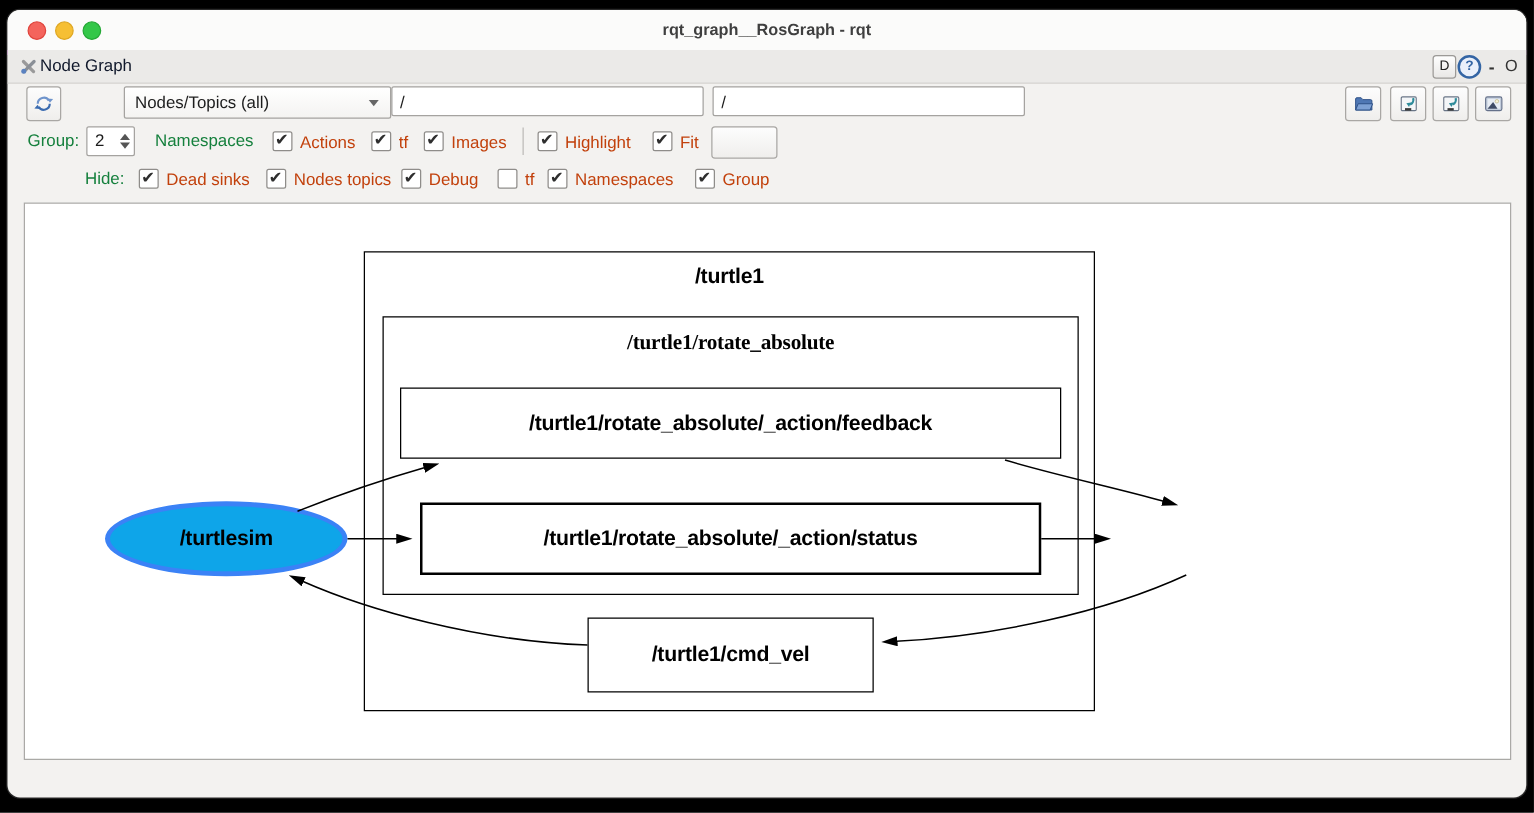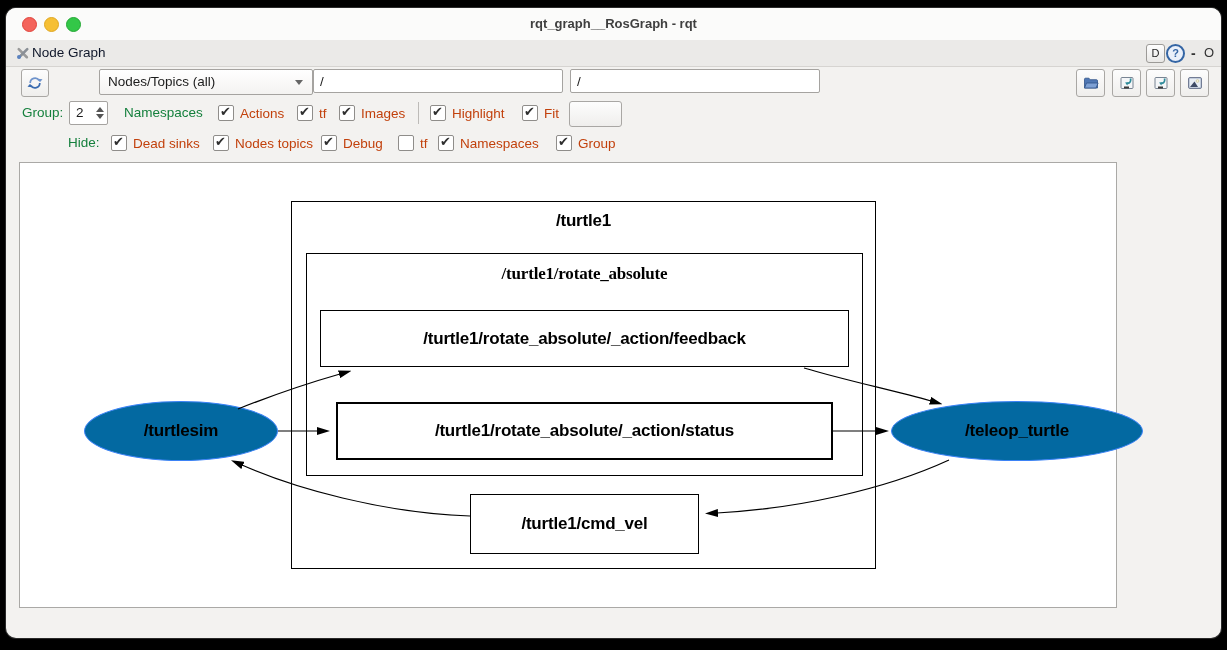--- a/index.html
+++ b/index.html
@@ -45,25 +45,25 @@
   .spin .arr{position:absolute;right:3px;width:0;height:0;border-left:4px solid transparent;border-right:4px solid transparent;}
   .spin .up{top:5px;border-bottom:5px solid #555;}
   .spin .dn{bottom:5px;border-top:5px solid #555;}
   .cbx{position:absolute;top:0;height:30px;display:flex;align-items:center;gap:6px;}
   .box{width:14px;height:14px;border:1px solid #8f8d8a;border-radius:2px;background:#fff;position:relative;flex:0 0 auto;}
   .box i{position:absolute;left:1px;top:-2px;font-style:normal;font-size:13px;color:#2e2e2e;}
   .cbx .cl{font-size:13.5px;color:#c2410c;white-space:nowrap;}
   .vsep{position:absolute;left:412px;top:4px;height:22px;border-left:1px solid #bdbbb8;}
   .blankbtn{left:563px;top:3px;width:51px;height:24px;}
   
-  .canvas{position:absolute;left:13px;top:154px;width:1098px;height:446px;background:#fff;border:1px solid #aaa9a6;box-sizing:border-box;}
+  .canvas{position:absolute;left:13px;top:154px;width:1190px;height:446px;background:#fff;border:1px solid #aaa9a6;box-sizing:border-box;}
   .gbox{position:absolute;border:1px solid #000;background:transparent;box-sizing:border-box;}
   .gleaf{position:absolute;border:1px solid #000;background:#fff;box-sizing:border-box;
     display:flex;align-items:center;justify-content:center;}
-  .gellipse{position:absolute;border:1px solid #3b82f6;border-radius:50%;background:#0369a1;box-sizing:border-box;
+  .gellipse{position:absolute;border:4px solid #3b82f6;border-radius:50%;background:#0ea5e9;box-sizing:border-box;
     display:flex;align-items:center;justify-content:center;}
   .glabel{font-size:17px;font-weight:bold;color:#000;letter-spacing:-0.2px;white-space:nowrap;}
   .gboxlabel{position:absolute;width:100%;text-align:center;font-size:17px;font-weight:bold;color:#000;letter-spacing:-0.2px;}
   .edges{position:absolute;left:0;top:0;pointer-events:none;}
   
   .icon16{width:16px;height:16px;display:block;}
 </style>
 </head>
 <body>
 
@@ -235,23 +235,20 @@
       <span class="glabel">/turtle1/rotate_absolute/_action/feedback</span>
     </div>
     <div class="gleaf" style="left:316px;top:239px;width:497px;height:58px;border-width:2px;">
       <span class="glabel">/turtle1/rotate_absolute/_action/status</span>
     </div>
     <div class="gleaf" style="left:450px;top:331px;width:229px;height:60px;">
       <span class="glabel">/turtle1/cmd_vel</span>
     </div>
     <div class="gellipse" style="left:64px;top:238px;width:194px;height:60px;">
       <span class="glabel">/turtlesim</span>
-    </div>
-    <div class="gellipse" style="left:871px;top:238px;width:252px;height:60px;">
-      <span class="glabel">/teleop_turtle</span>
     </div>
 
     <svg class="edges" width="1188" height="444" viewBox="0 0 1188 444">
       <defs>
         <marker id="arrow" viewBox="0 0 13 8" markerWidth="13" markerHeight="8" refX="1" refY="4" orient="auto" markerUnits="userSpaceOnUse">
           <path d="M0,0 L13,4 L0,8 z" fill="#000"></path>
         </marker>
       </defs>
       <path d="M 218 246 C 258 230, 292 219, 320 211" fill="none" stroke="#000" stroke-width="1.2" marker-end="url(#arrow)"></path>
       <path d="M 258 268 L 298 268" fill="none" stroke="#000" stroke-width="1.2" marker-end="url(#arrow)"></path>

